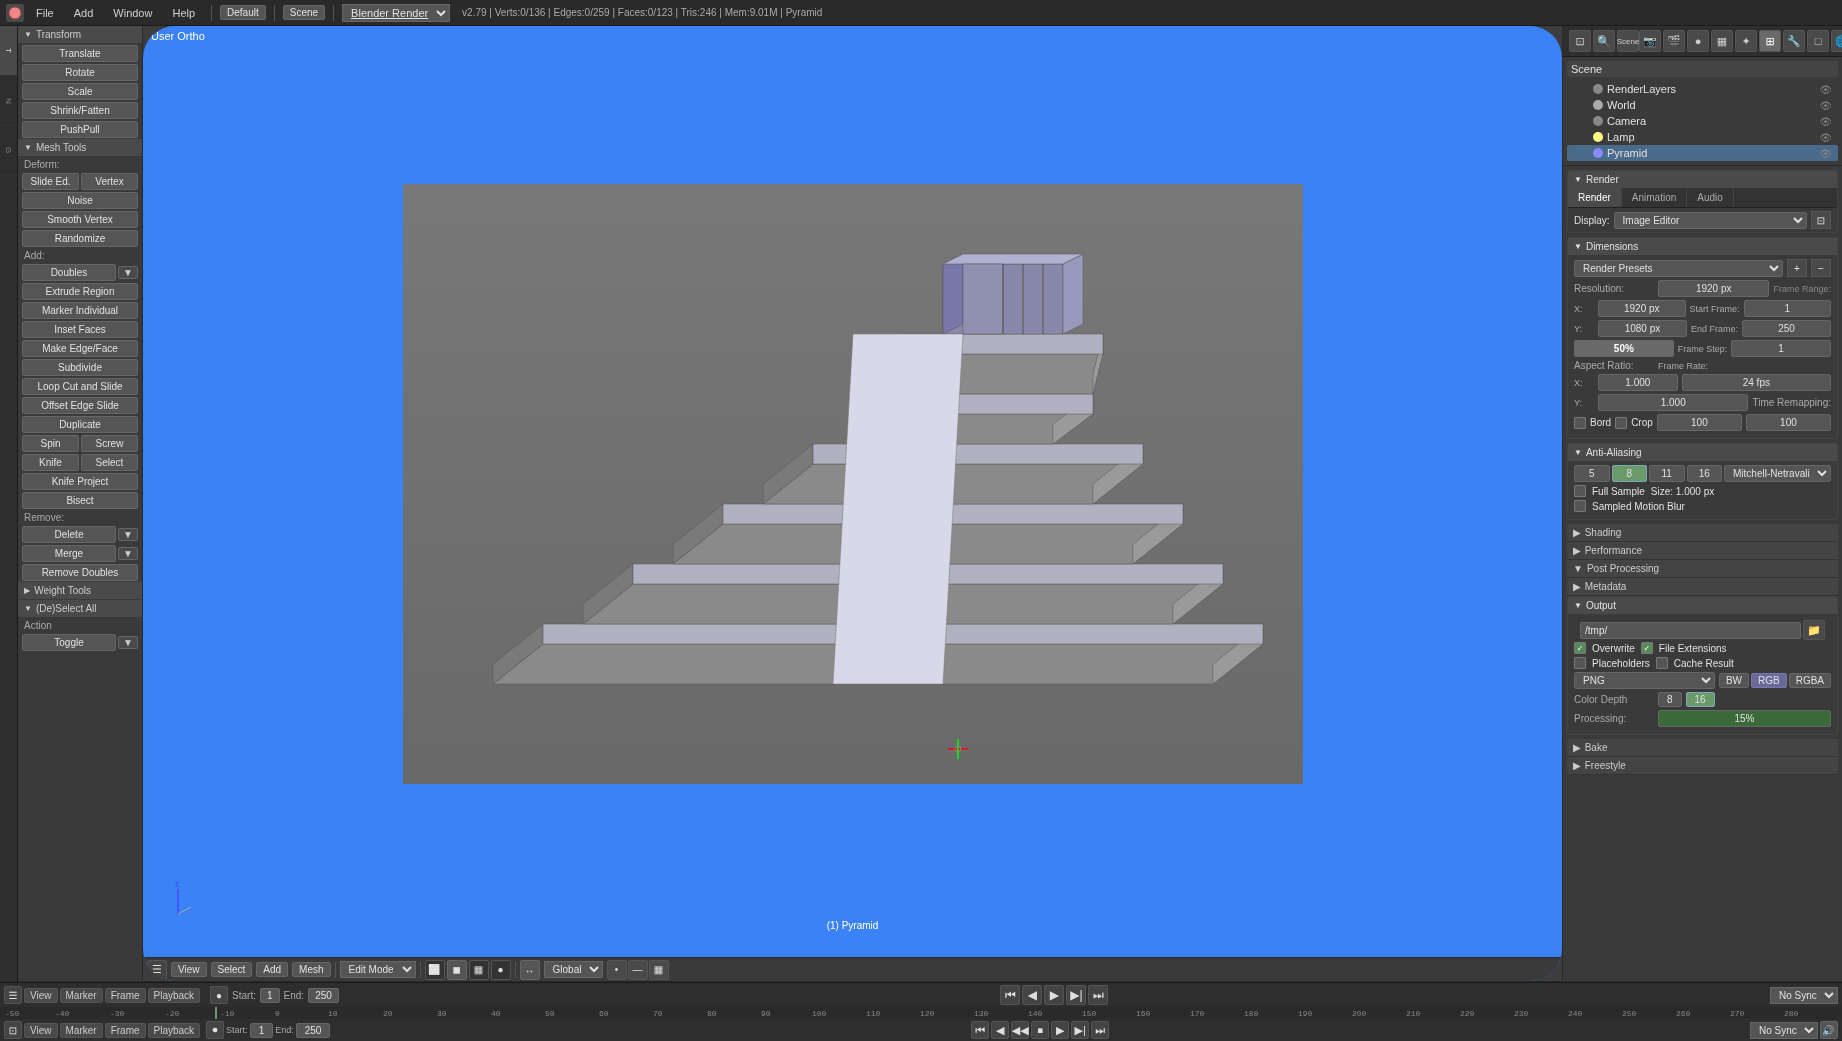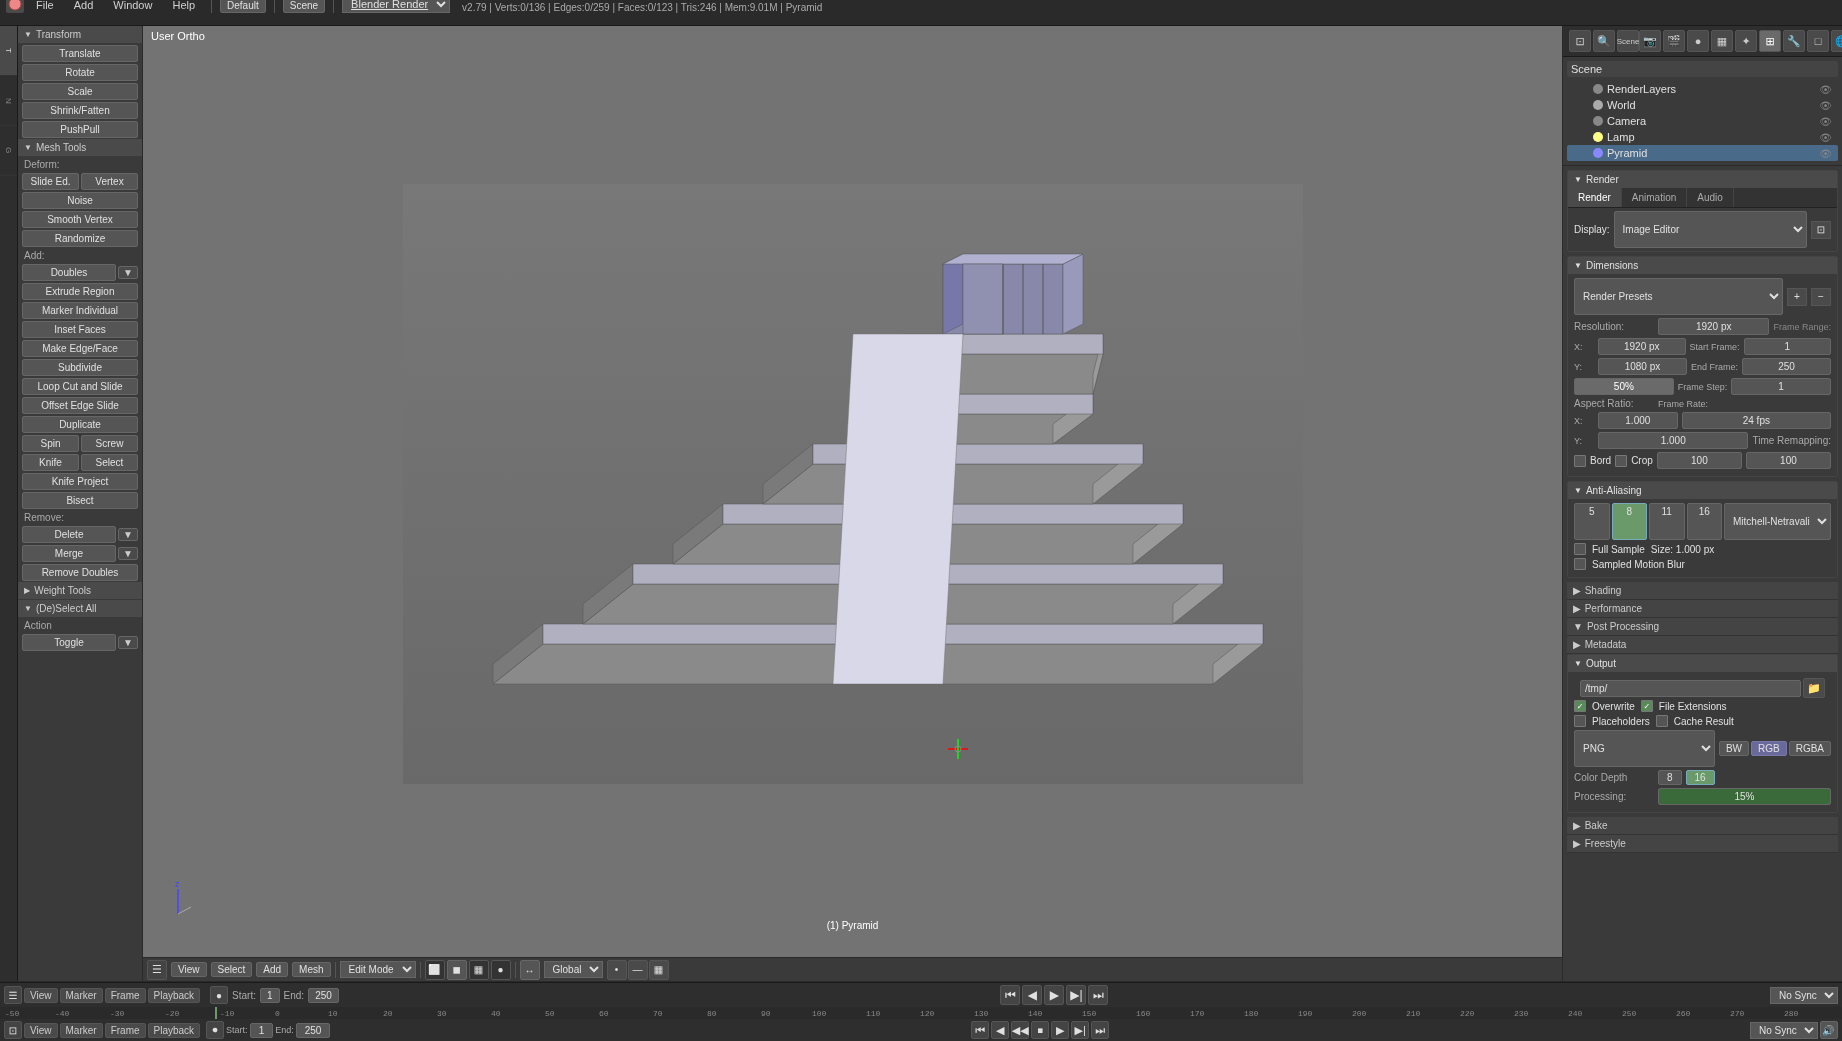--- a/index.html
+++ b/index.html
@@ -13,21 +13,21 @@
       overflow: hidden;
       display: flex;
       flex-direction: column;
     }
 
     
     .top-bar {
       height: 26px;
       background: #2a2a2a;
       display: flex;
-      align-items: flex-end;
+      align-items: center;
       gap: 4px;
       padding: 12px 6px;
       border-bottom: 1px solid #1a1a1a;
       flex-shrink: 0;
     }
     .top-bar-icon {
       width: 18px; height: 18px;
       background: #4a4a4a;
       border-radius: 2px;
       display: flex; align-items: center; justify-content: center;
@@ -128,22 +128,23 @@
     .sidebar-label {
       padding: 2px 6px;
       font-size: 10px;
       color: #aaa;
     }
 
     
     .viewport-area {
       flex: 1;
       position: relative;
-      background: #737373;
+      background: #3b82f6;
       overflow: hidden;
+      border-radius: 32px;
     }
     .viewport-header {
       position: absolute;
       top: 4px;
       left: 8px;
       font-size: 11px;
       color: #fff;
       z-index: 10;
     }
 
@@ -316,21 +317,21 @@
       padding: 2px 4px;
       border-radius: 2px;
       font-size: 10px;
       text-align: center;
     }
     .props-dropdown {
       flex: 1;
       background: #555;
       border: 1px solid #666;
       color: #e0e0e0;
-      padding: 11px 4px;
+      padding: 1px 4px;
       font-size: 10px;
       border-radius: 2px;
     }
 
     .props-aa-buttons {
       display: flex;
       gap: 2px;
       margin-bottom: 3px;
     }
     .aa-btn {
@@ -799,21 +800,21 @@
             <span style="font-size:9px;color:#aaa;">Start Frame:</span>
             <div class="props-value">1</div>
           </div>
           <div class="props-row">
             <span style="font-size:9px;color:#aaa;width:20px;">Y:</span>
             <div class="props-value">1080 px</div>
             <span style="font-size:9px;color:#aaa;">End Frame:</span>
             <div class="props-value">250</div>
           </div>
           <div class="props-row">
-            <div class="props-value" style="background:#6a6a6a;color:#fff;font-weight:normal;">50%</div>
+            <div class="props-value" style="background:#6a6a6a;color:#fff;font-weight:bold;">50%</div>
             <span style="font-size:9px;color:#aaa;">Frame Step:</span>
             <div class="props-value">1</div>
           </div>
           <div class="props-row">
             <span class="props-label">Aspect Ratio:</span>
             <span style="font-size:9px;color:#aaa;">Frame Rate:</span>
           </div>
           <div class="props-row">
             <span style="font-size:9px;color:#aaa;width:20px;">X:</span>
             <div class="props-value">1.000</div>

